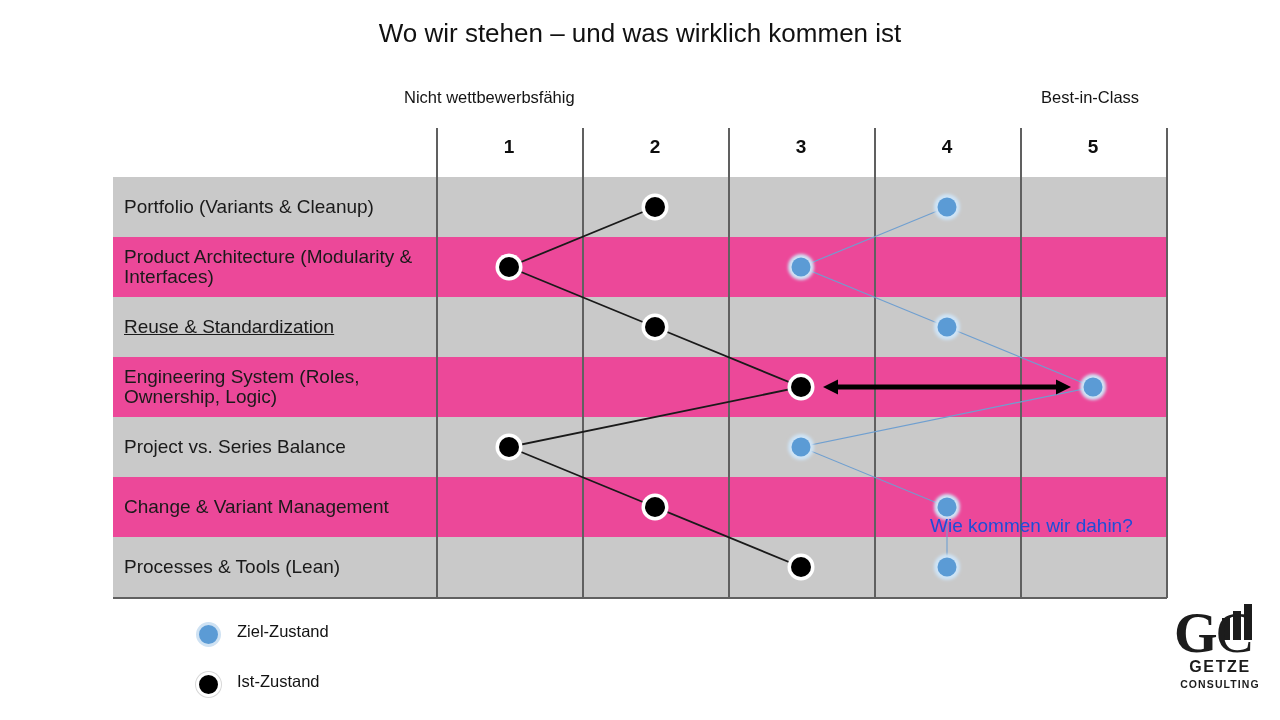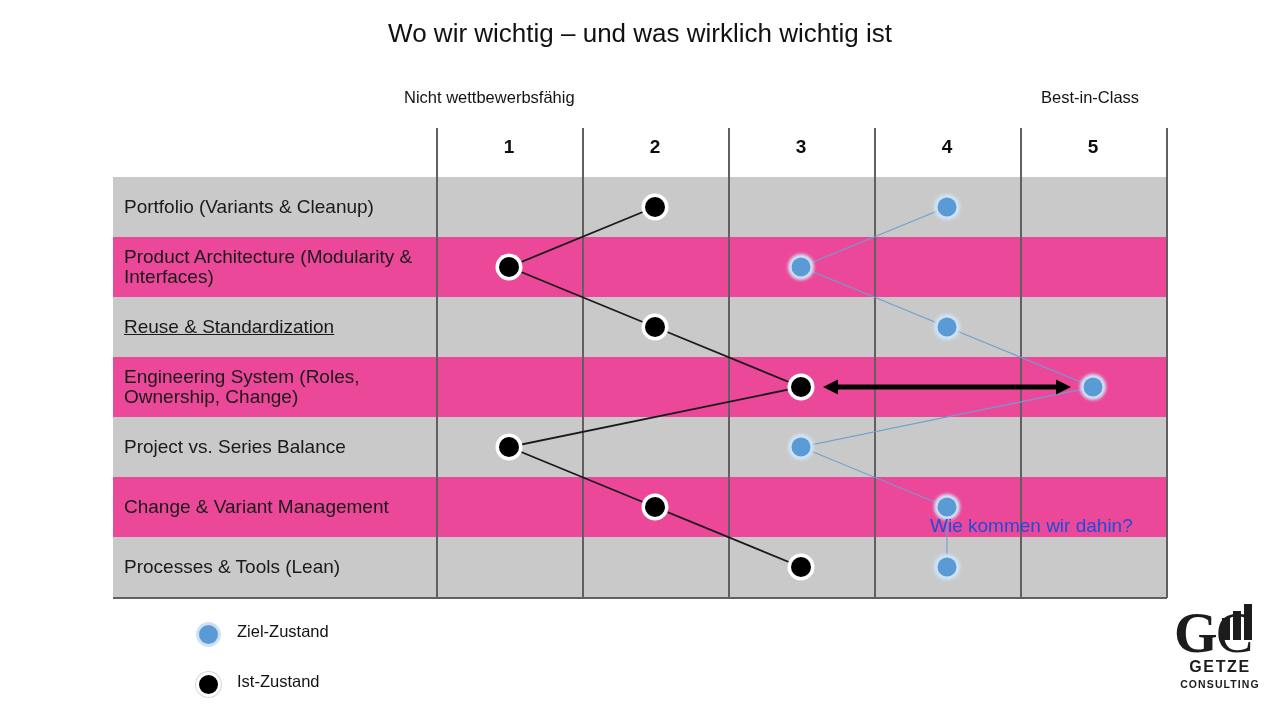--- a/index.html
+++ b/index.html
@@ -189,39 +189,39 @@
     text-align: center;
     font-size: 10.5px;
     font-weight: bold;
     letter-spacing: 1.1px;
     color: #1c1c1c;
   }
 </style>
 </head>
 <body>
 
-<div id="chart-title">Wo wir wichtig – und was wirklich wichtig ist</div>
+<div id="chart-title">Wo wir stehen – und was wirklich kommen ist</div>
 
 <div class="scale-caption" id="caption-left">Nicht wettbewerbsfähig</div>
 <div class="scale-caption" id="caption-right">Best-in-Class</div>
 
 <div id="plot-area">
 
   <div id="row-bands">
       <div class="row-band shaded" style="top: 49px;">
         <div class="row-label" style="top: 20px;">Portfolio (Variants &amp; Cleanup)</div>
       </div>
       <div class="row-band plain" style="top: 109px;">
         <div class="row-label" style="top: 10px;">Product Architecture (Modularity &amp; Interfaces)</div>
       </div>
       <div class="row-band shaded" style="top: 169px;">
         <div class="row-label" style="top: 20px; text-decoration: underline;">Reuse &amp; Standardization</div>
       </div>
       <div class="row-band plain" style="top: 229px;">
-        <div class="row-label" style="top: 10px;">Engineering System (Roles, Ownership, Change)</div>
+        <div class="row-label" style="top: 10px;">Engineering System (Roles, Ownership, Logic)</div>
       </div>
       <div class="row-band shaded" style="top: 289px;">
         <div class="row-label" style="top: 20px;">Project vs. Series Balance</div>
       </div>
       <div class="row-band plain" style="top: 349px;">
         <div class="row-label" style="top: 20px;">Change &amp; Variant Management</div>
       </div>
       <div class="row-band shaded" style="top: 409px;">
         <div class="row-label" style="top: 20px;">Processes &amp; Tools (Lean)</div>
       </div>

